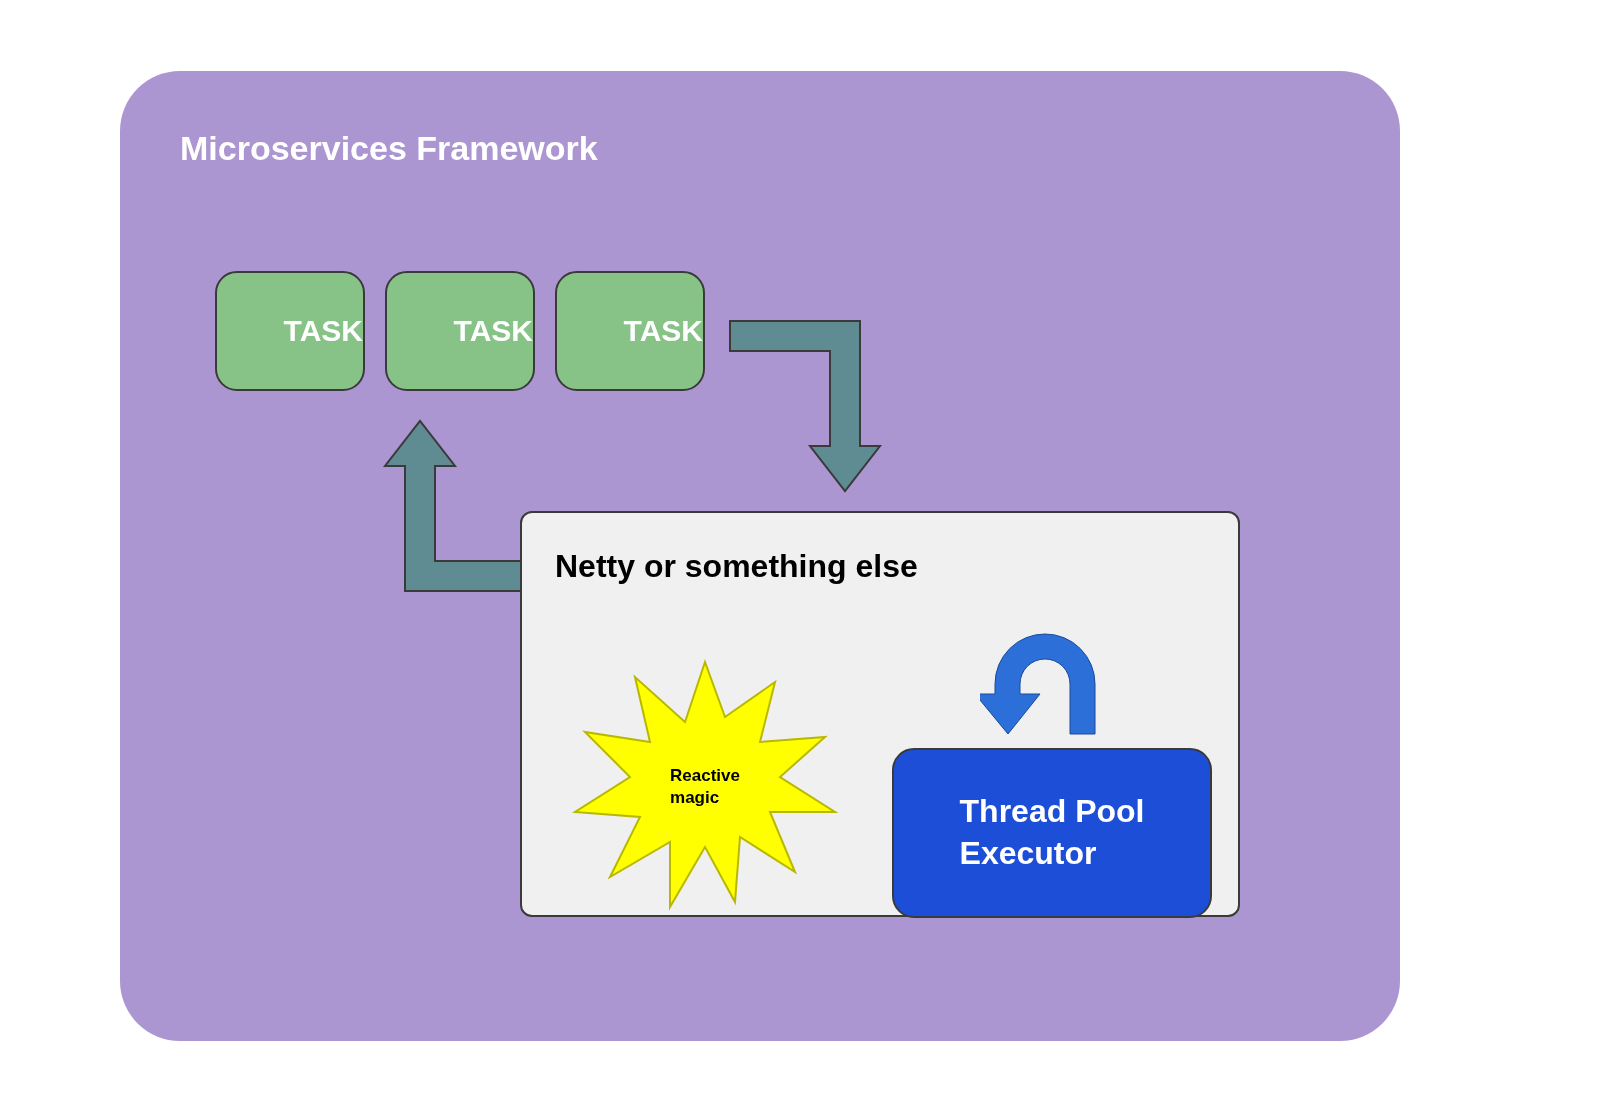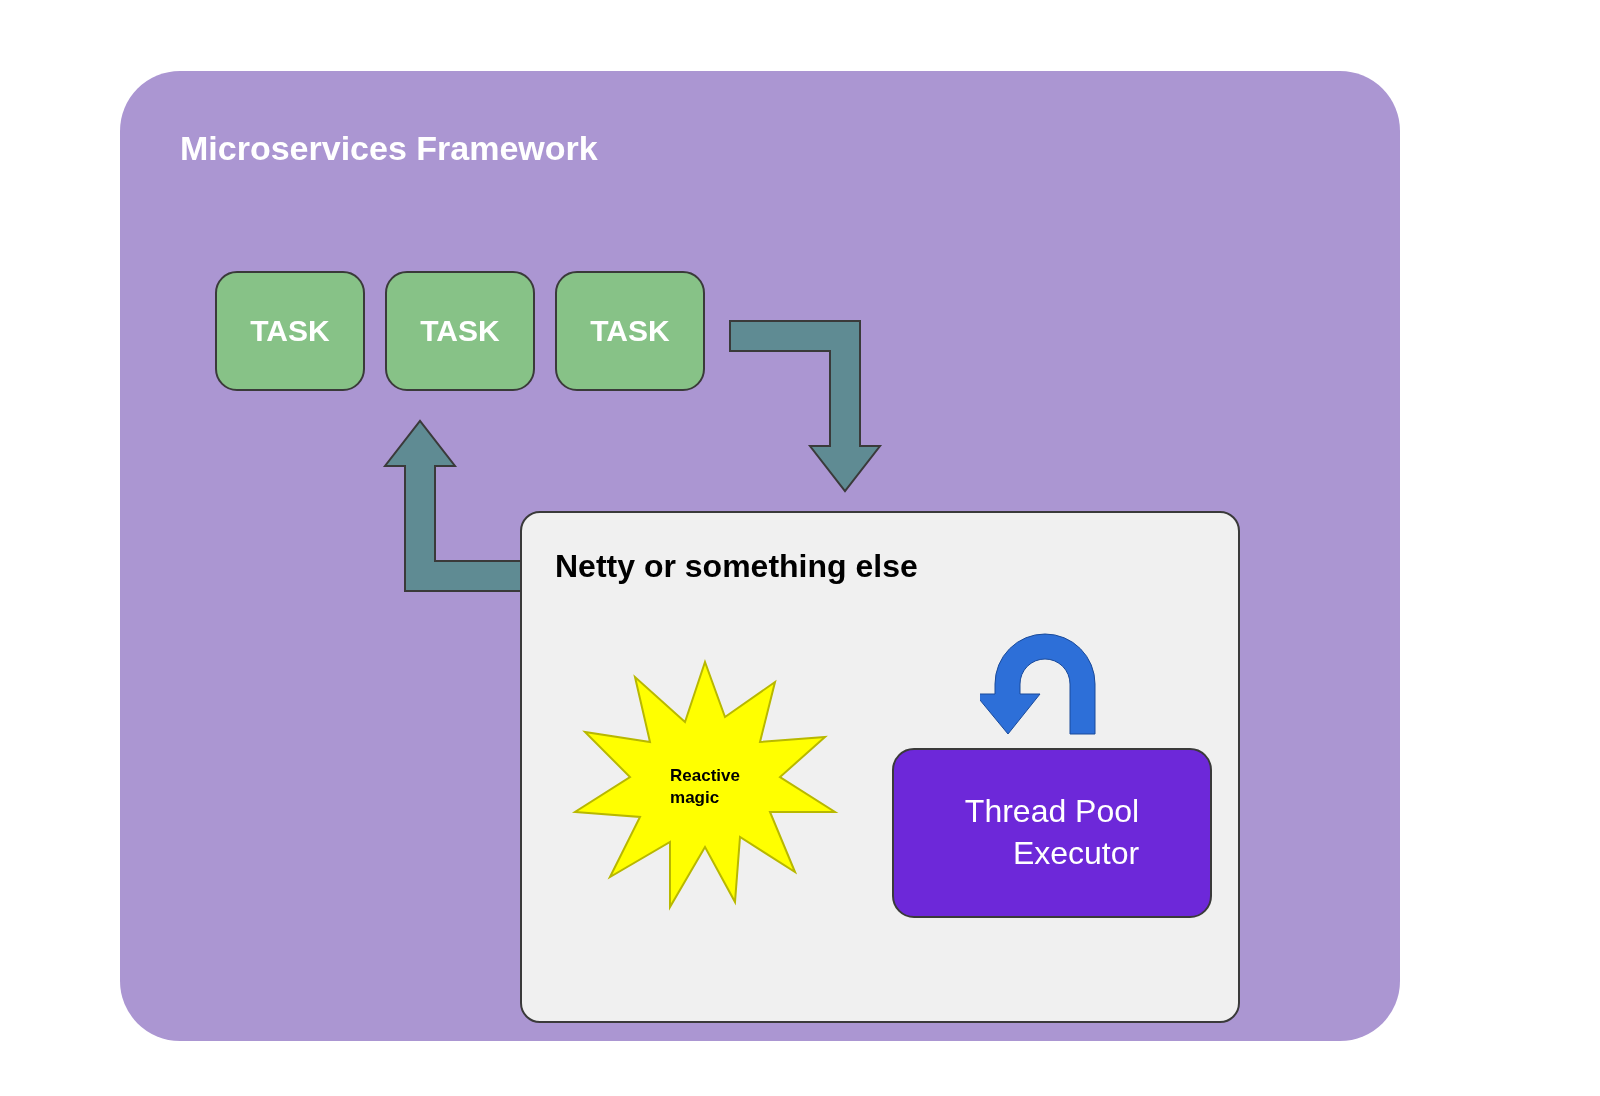--- a/index.html
+++ b/index.html
@@ -30,62 +30,62 @@
     }
     .task-box {
       position: absolute;
       width: 150px;
       height: 120px;
       background: #87c287;
       border: 2px solid #3a3a3a;
       border-radius: 22px;
       display: flex;
       align-items: center;
-      justify-content: center;
+      justify-content: flex-end;
       font-size: 30px;
       font-weight: bold;
       color: #ffffff;
     }
     .task1 { left: 95px; top: 200px; }
     .task2 { left: 265px; top: 200px; }
     .task3 { left: 435px; top: 200px; }
     
     .netty-container {
       position: absolute;
       left: 400px;
       top: 440px;
       width: 720px;
-      height: 512px;
+      height: 406px;
       background: #f0f0f0;
       border: 2px solid #3a3a3a;
-      border-radius: 20px;
+      border-radius: 12px;
     }
     .netty-title {
       position: absolute;
       left: 33px;
       top: 35px;
       font-size: 32px;
       font-weight: bold;
       color: #000000;
     }
     .thread-pool {
       position: absolute;
       left: 370px;
       top: 235px;
       width: 320px;
       height: 170px;
-      background: #6d28d9;
+      background: #1d4ed8;
       border: 2px solid #3a3a3a;
       border-radius: 22px;
       display: flex;
       align-items: center;
       justify-content: center;
-      text-align: right;
+      text-align: left;
       font-size: 32px;
-      font-weight: normal;
+      font-weight: bold;
       color: #ffffff;
       line-height: 1.3;
     }
     .starburst-container {
       position: absolute;
       left: 445px;
       top: 576px;
       width: 280px;
       height: 280px;
     }

